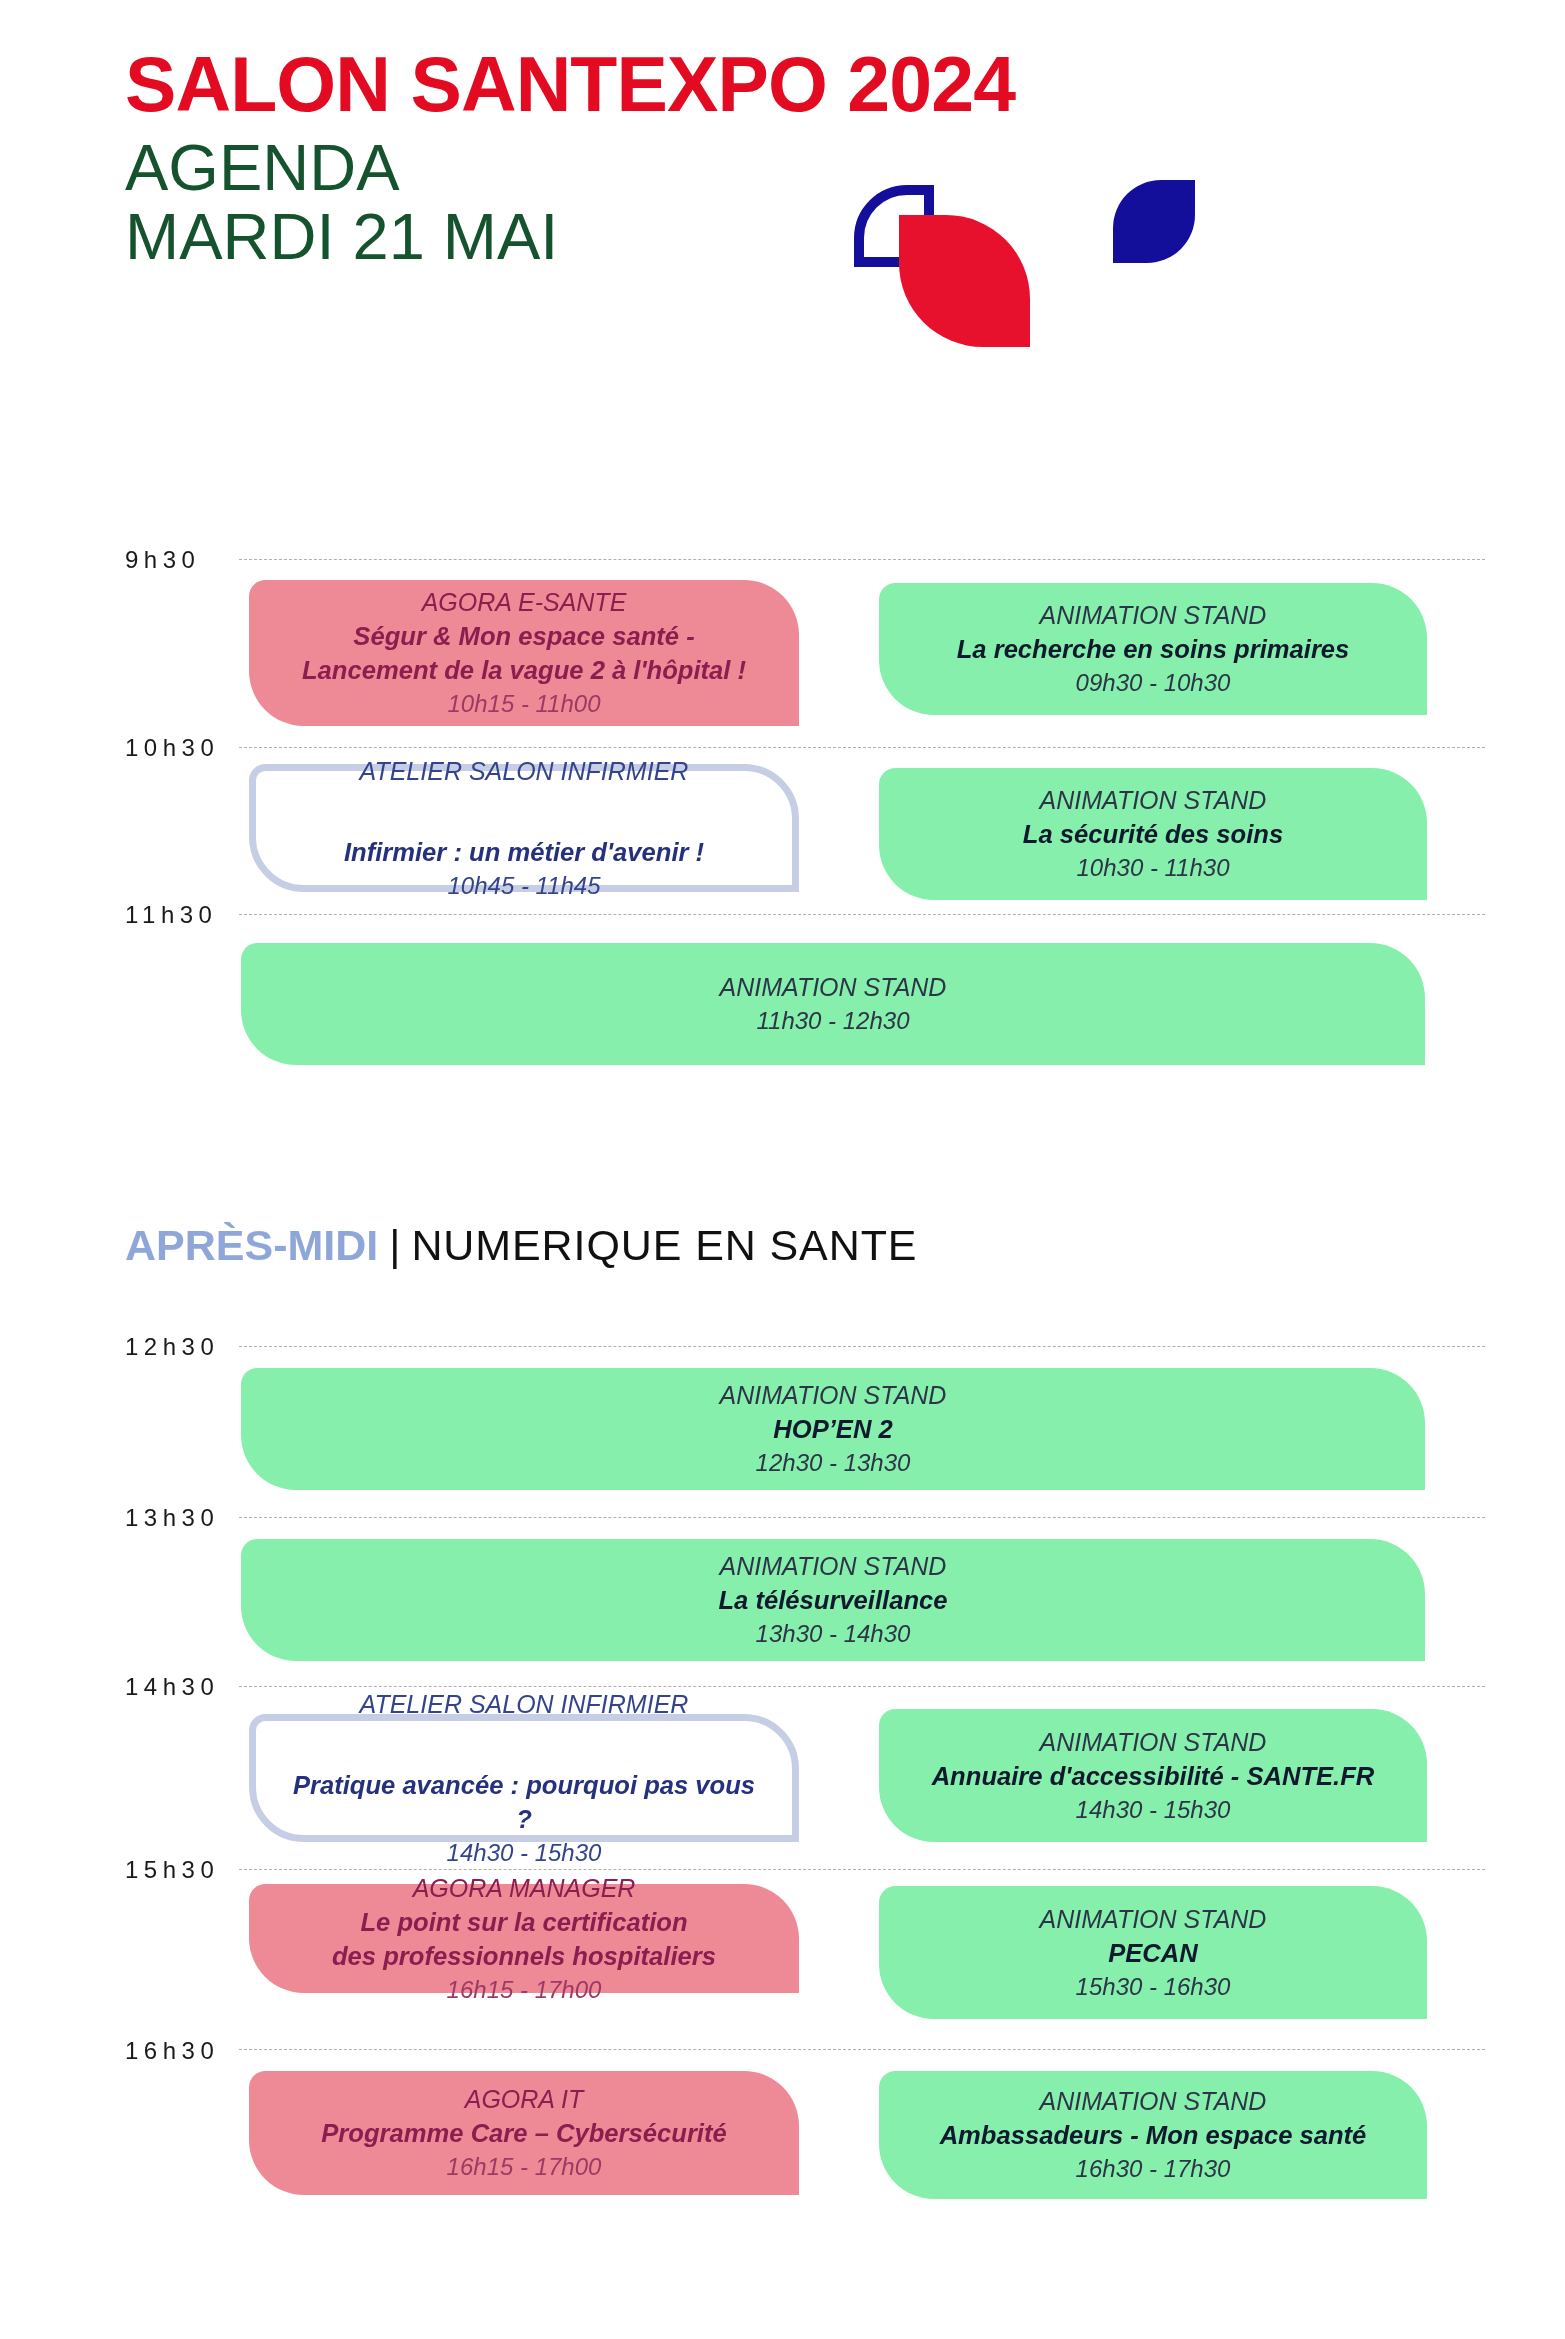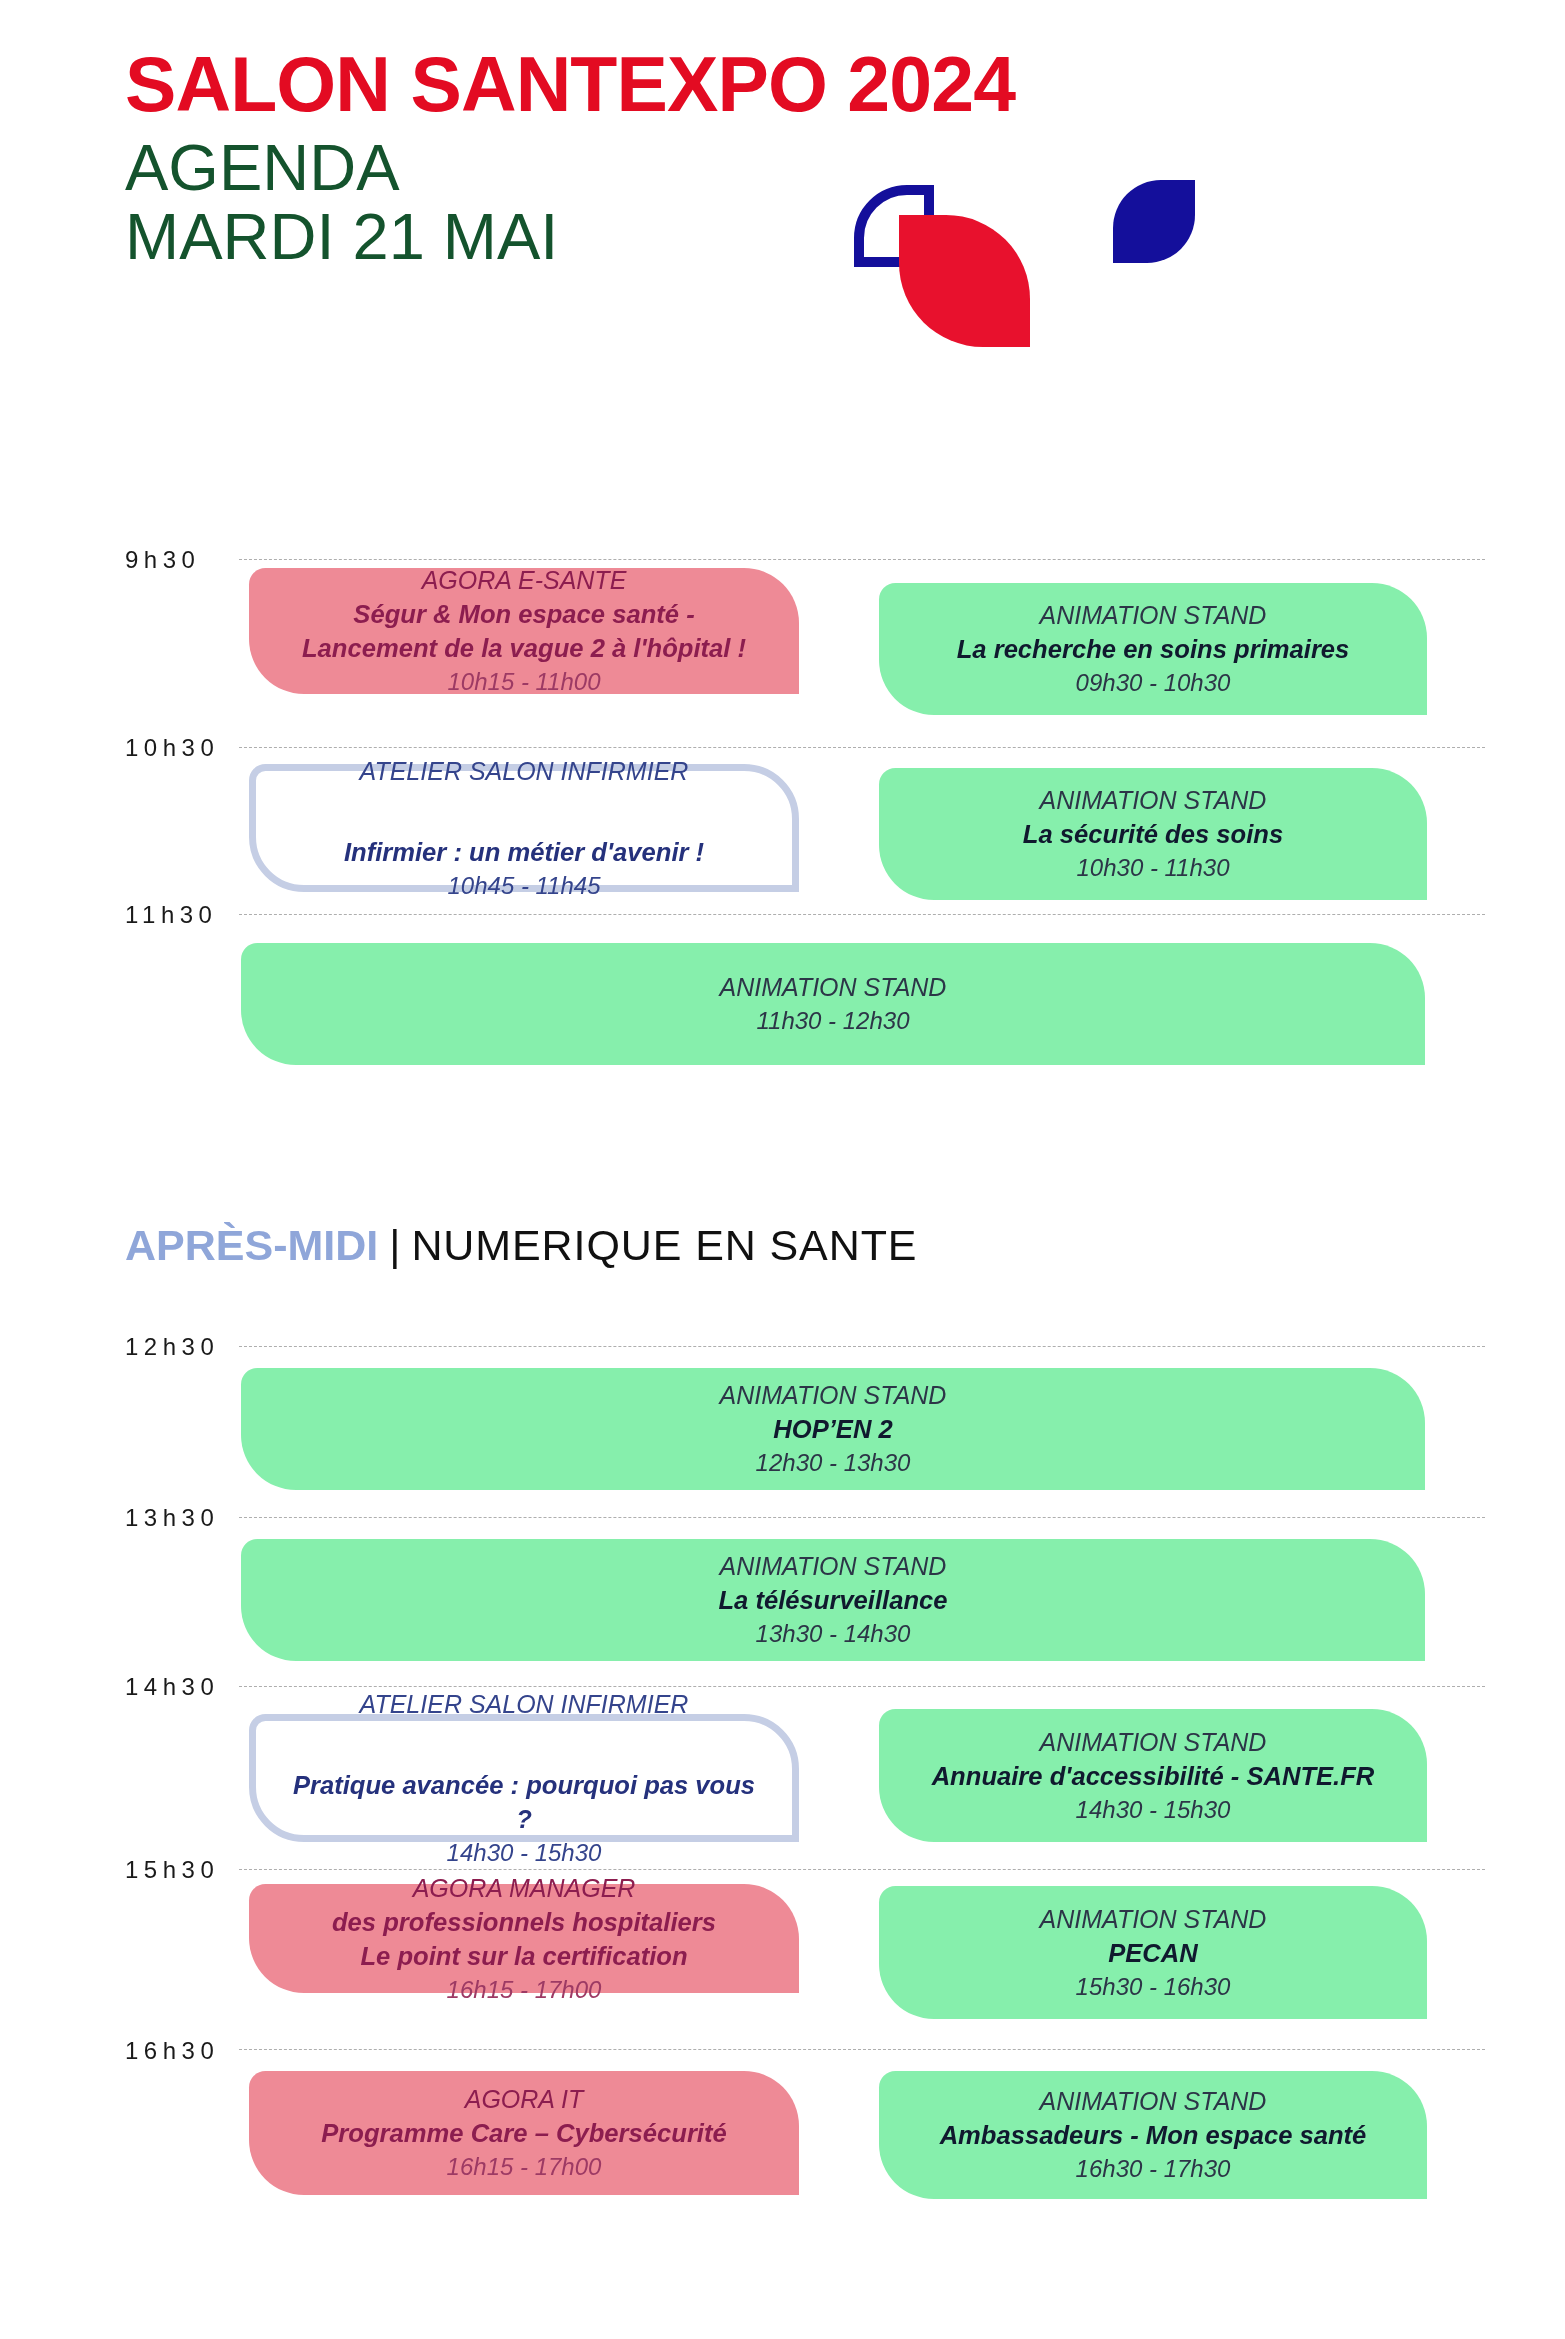--- a/index.html
+++ b/index.html
@@ -66,21 +66,21 @@
   <div class="logo-blue"></div>
 
 
   <div class="slot-label" style="top:546px">9h30</div>
   <div class="dash-line" style="top:559px"></div>
   <div class="slot-label" style="top:734px">10h30</div>
   <div class="dash-line" style="top:747px"></div>
   <div class="slot-label" style="top:901px">11h30</div>
   <div class="dash-line" style="top:914px"></div>
 
-  <div class="card agora col-left" style="top:568px;height:126px">
+  <div class="card agora col-left" style="top:580px;height:146px">
     <div class="kicker">AGORA E-SANTE</div>
     <div class="title">Ségur &amp; Mon espace santé -</div>
     <div class="title">Lancement de la vague 2 à l'hôpital !</div>
     <div class="time">10h15 - 11h00</div>
   </div>
 
   <div class="card stand col-right" style="top:583px;height:132px">
     <div class="kicker">ANIMATION STAND</div>
     <div class="title">La recherche en soins primaires</div>
     <div class="time">09h30 - 10h30</div>
@@ -137,22 +137,22 @@
   </div>
 
   <div class="card stand col-right" style="top:1709px;height:133px">
     <div class="kicker">ANIMATION STAND</div>
     <div class="title">Annuaire d'accessibilité - SANTE.FR</div>
     <div class="time">14h30 - 15h30</div>
   </div>
 
   <div class="card agora col-left" style="top:1884px;height:109px">
     <div class="kicker">AGORA MANAGER</div>
+    <div class="title">Le point sur la certification</div>
     <div class="title">des professionnels hospitaliers</div>
-    <div class="title">Le point sur la certification</div>
     <div class="time">16h15 - 17h00</div>
   </div>
 
   <div class="card stand col-right" style="top:1886px;height:133px">
     <div class="kicker">ANIMATION STAND</div>
     <div class="title">PECAN</div>
     <div class="time">15h30 - 16h30</div>
   </div>
 
   <div class="card agora col-left" style="top:2071px;height:124px">

